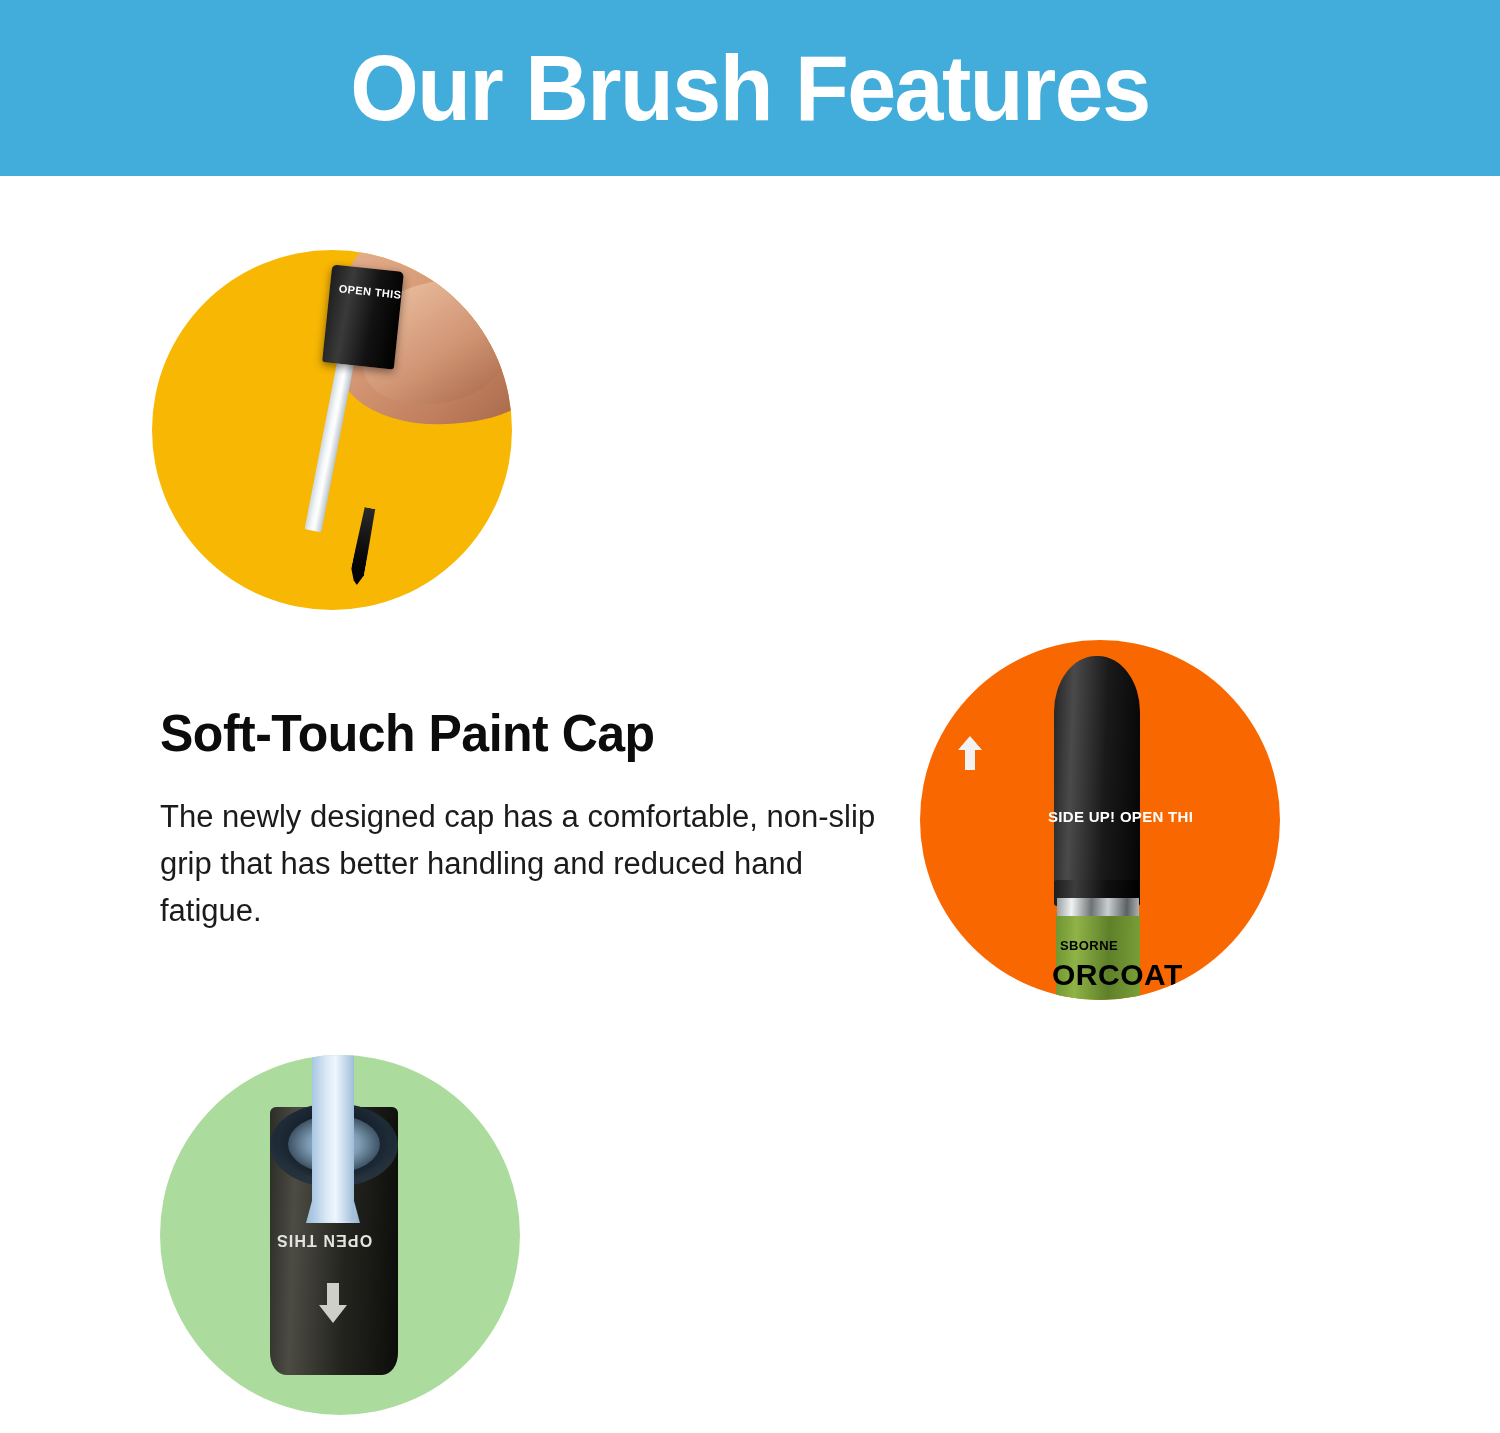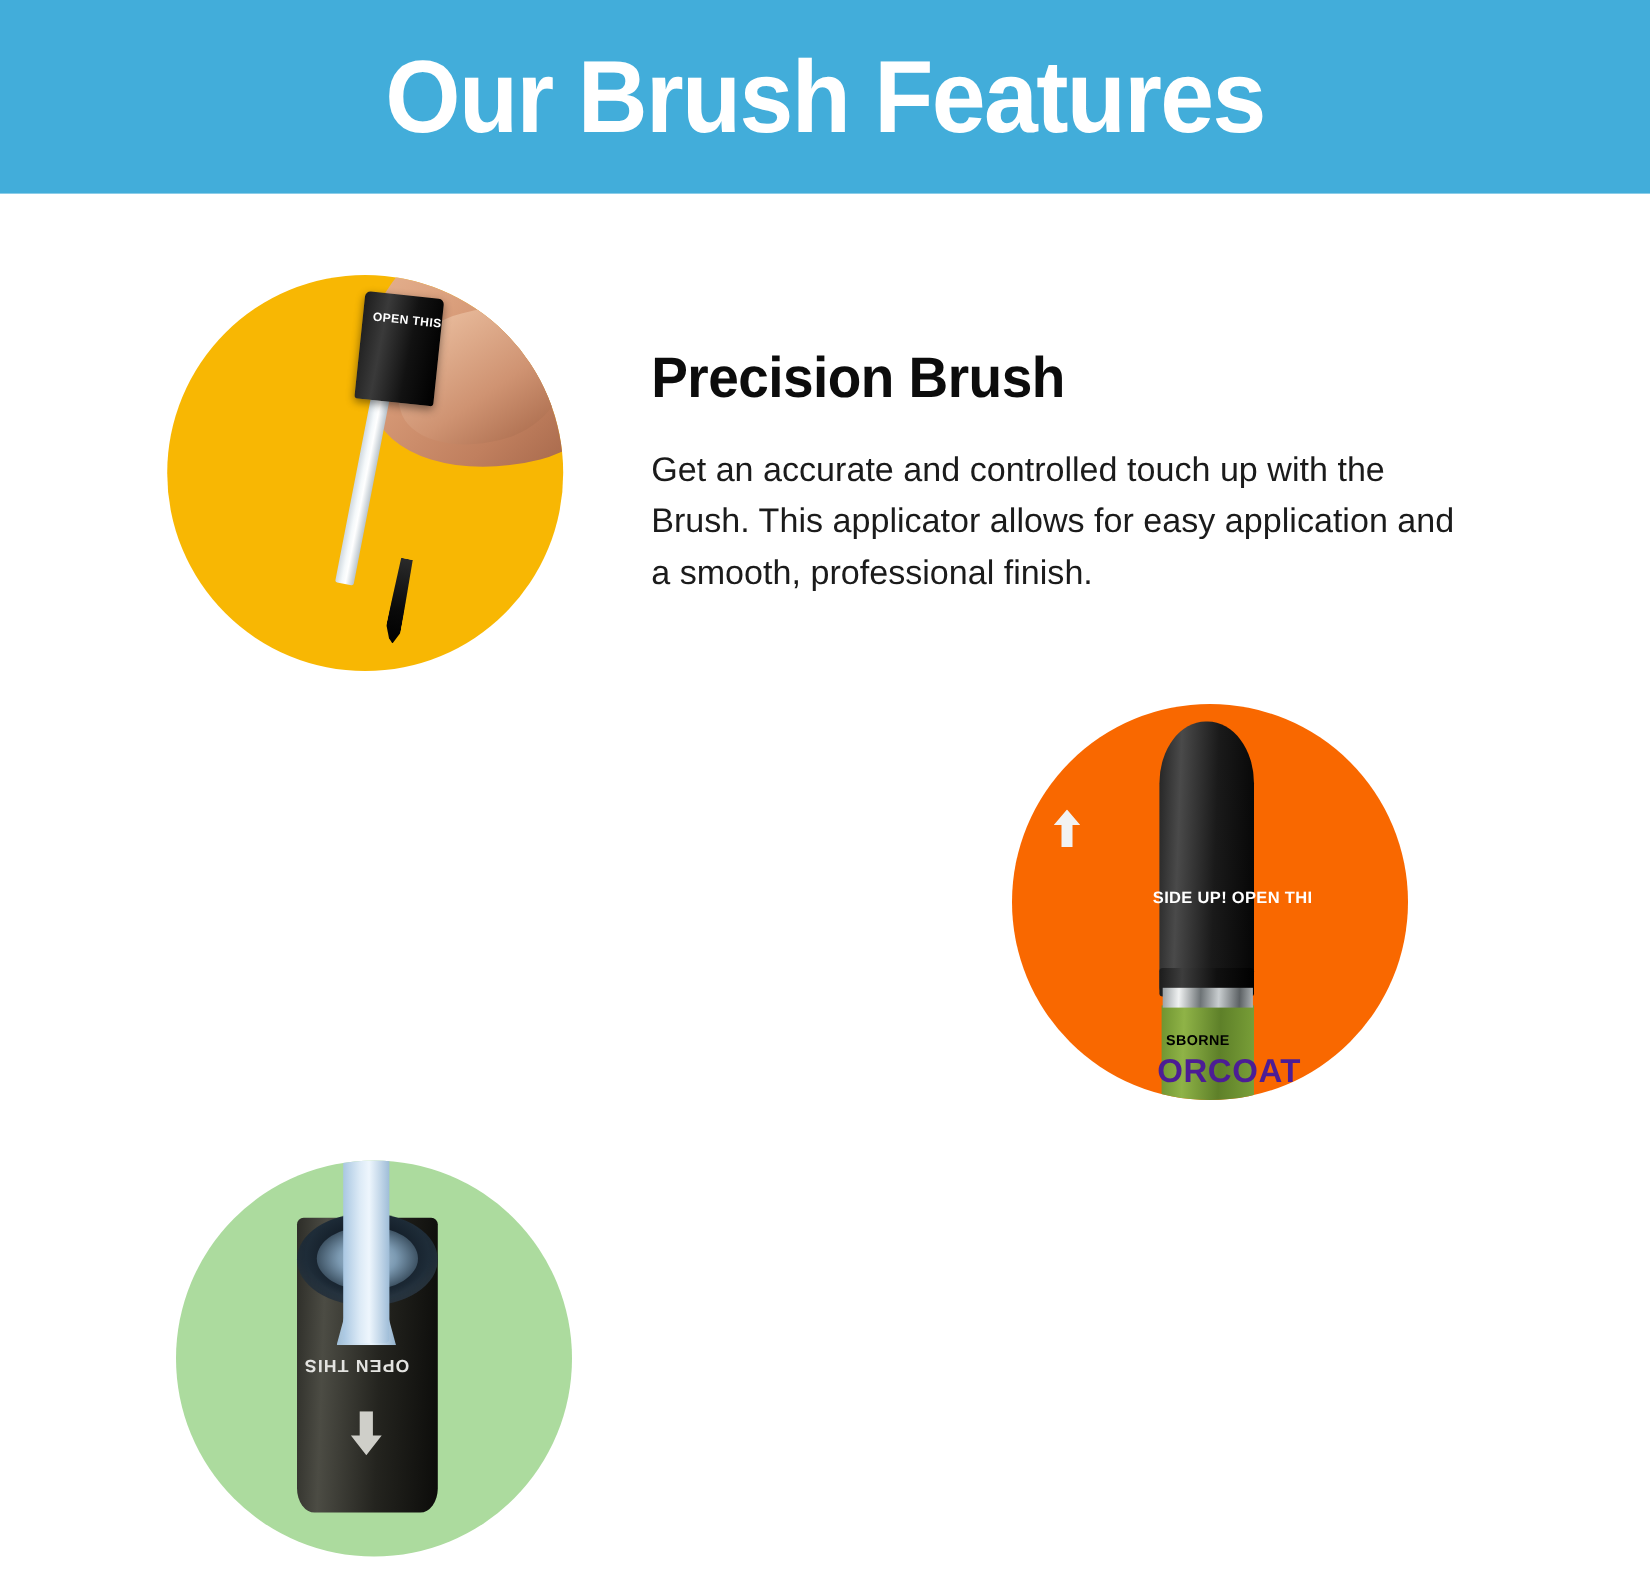--- a/index.html
+++ b/index.html
@@ -234,21 +234,21 @@
     font-weight: 700;
     letter-spacing: .4px;
     z-index: 4;
     white-space: nowrap;
     font-family: "Liberation Sans", sans-serif;
   }
   .c2-label-b {
     position: absolute;
     left: 132px;
     top: 318px;
-    color: #4c1d95;
+    color: #000000;
     font-size: 30px;
     font-weight: 700;
     letter-spacing: .5px;
     z-index: 4;
     white-space: nowrap;
     font-family: "Liberation Sans", sans-serif;
   }
 
   
   .c3-stem {
@@ -333,43 +333,43 @@
 
   <div class="photo-circle circle-yellow">
     <div class="c1-hand"></div>
     <div class="c1-cap">
       <span class="c1-cap-text">OPEN THIS</span>
     </div>
     <div class="c1-stem"></div>
     <div class="c1-bristle"></div>
   </div>
 
-  <div class="feature-text text-left">
-    <h2 class="feature-heading">Precision Brush</h2>
-    <p class="feature-body">Get an accurate and controlled touch up with the Brush. This applicator allows for easy application and a smooth, professional finish.</p>
-  </div>
 
 </div>
 
 <div class="feature-row row-2 row-reverse">
 
   <div class="photo-circle circle-orange">
     <div class="c2-cap"></div>
     <div class="c2-arrow">
       <svg width="26" height="34" viewBox="0 0 26 34">
         <polygon points="13,0 25,14 18,14 18,34 8,34 8,14 1,14" fill="#f2f2f2"></polygon>
       </svg>
     </div>
     <span class="c2-cap-text">SIDE UP!  OPEN THI</span>
     <div class="c2-collar"></div>
     <div class="c2-bottle"></div>
     <span class="c2-label-a">SBORNE</span>
     <span class="c2-label-b">ORCOAT</span>
   </div>
 
+  <div class="feature-text text-left">
+    <h2 class="feature-heading">Soft-Touch Paint Cap</h2>
+    <p class="feature-body">The newly designed cap has a comfortable, non-slip grip that has better handling and reduced hand fatigue.</p>
+  </div>
 
 </div>
 
 <div class="feature-row row-3">
 
   <div class="photo-circle circle-green">
     <div class="c3-cap-body"></div>
     <div class="c3-rim"></div>
     <div class="c3-rim-inner"></div>
     <div class="c3-cone"></div>

